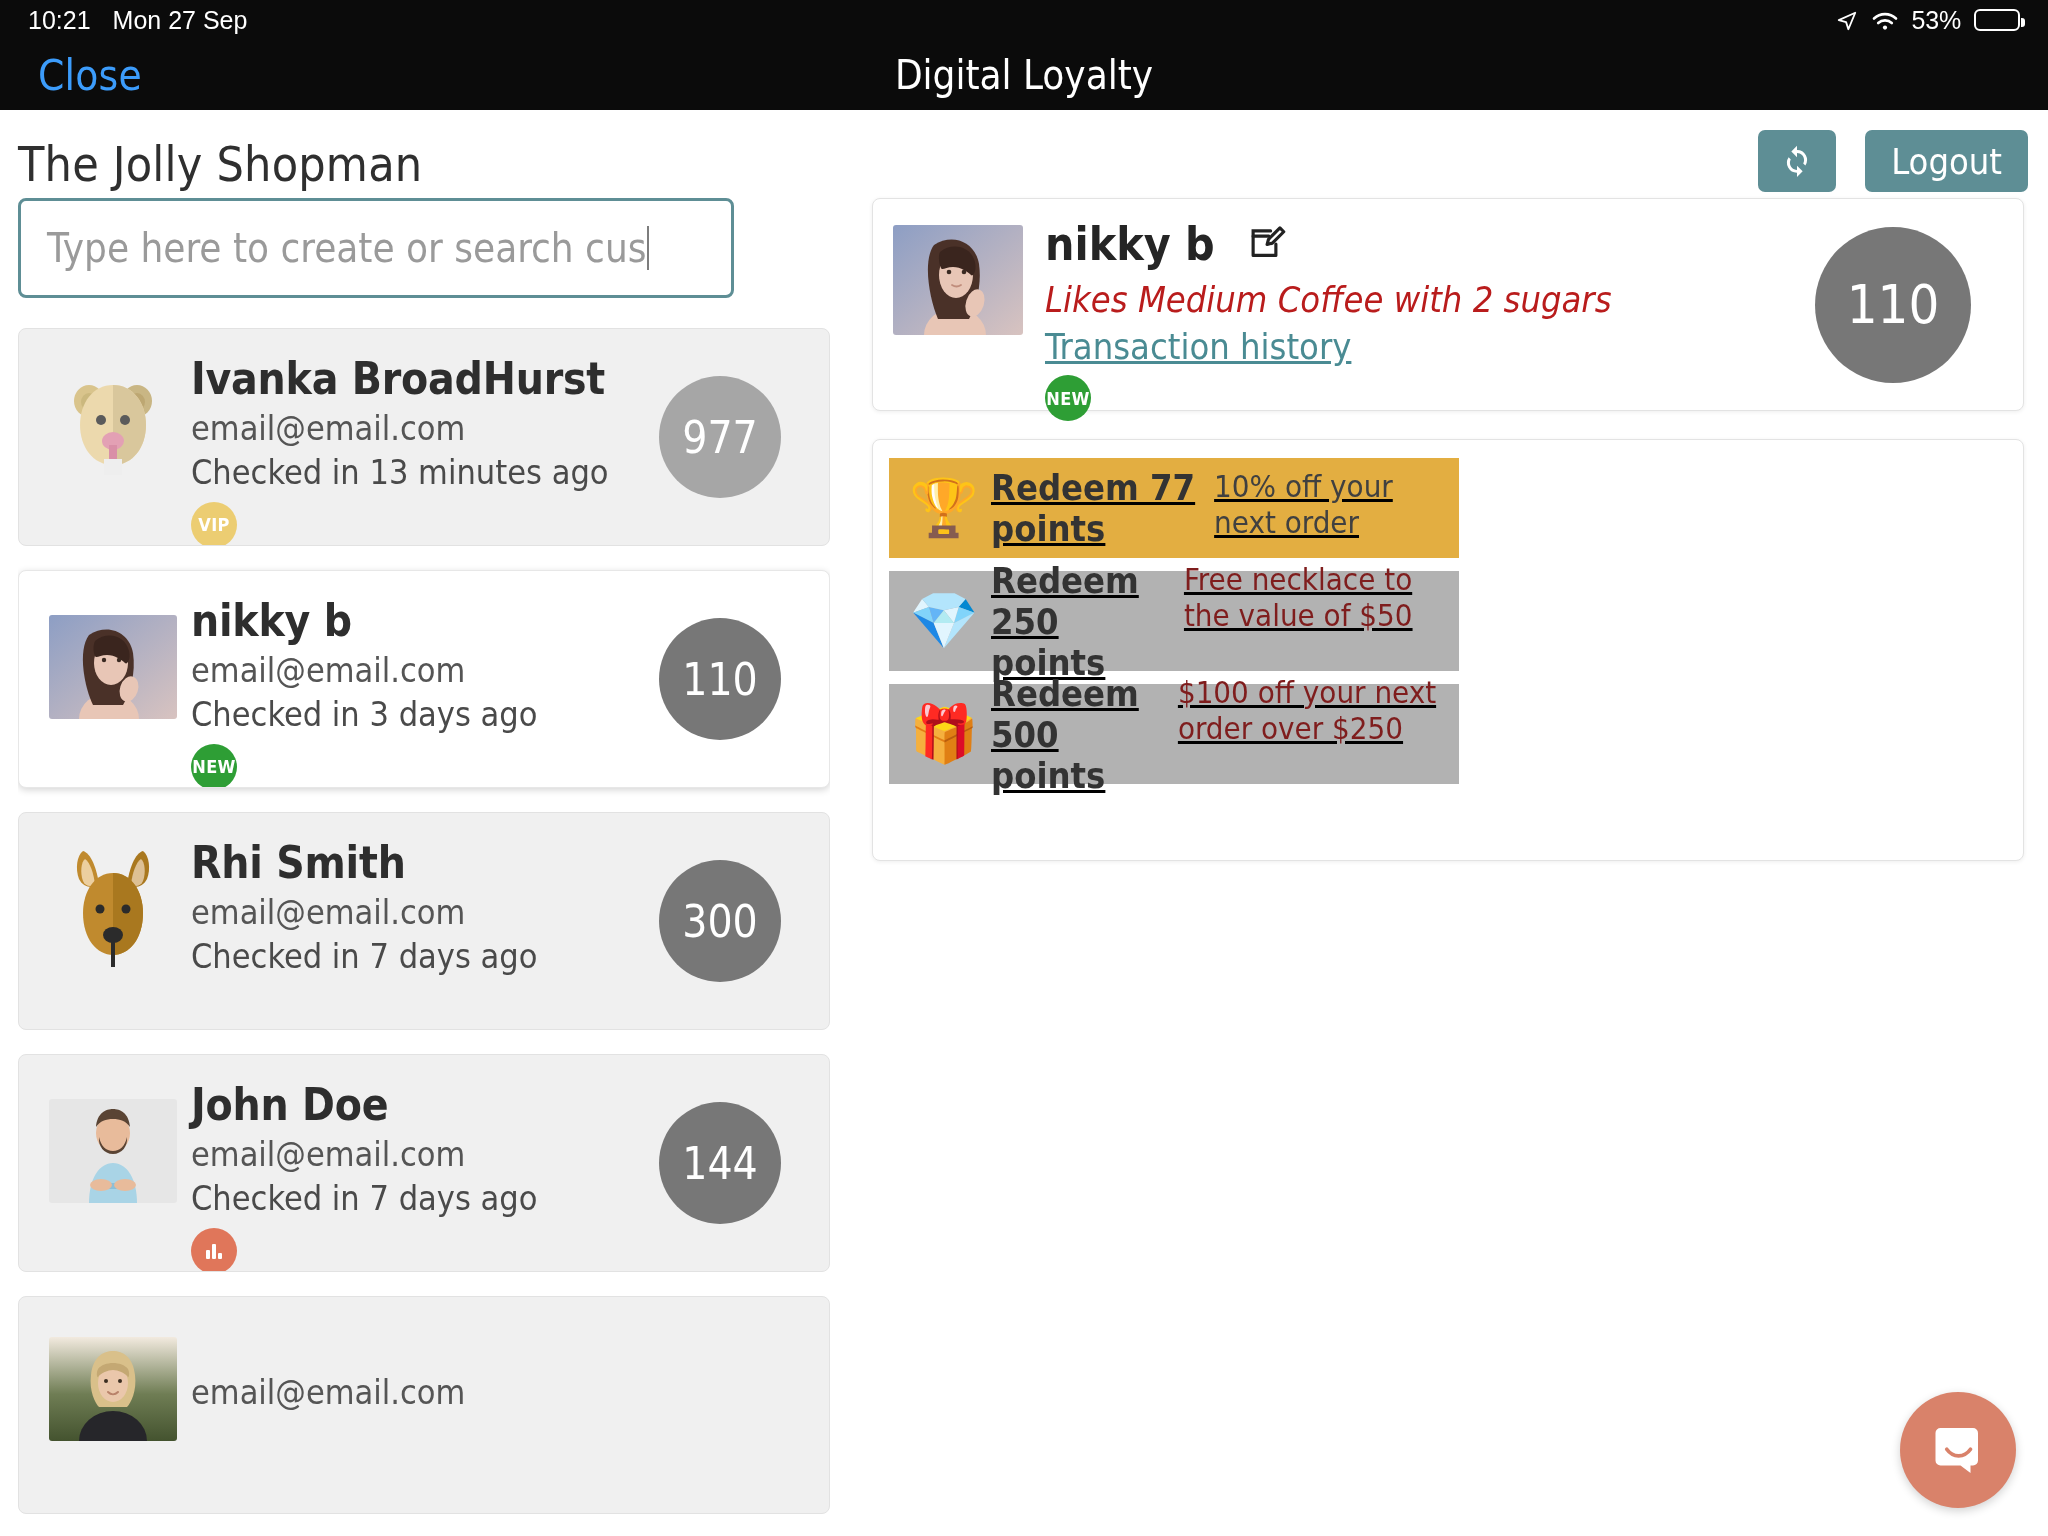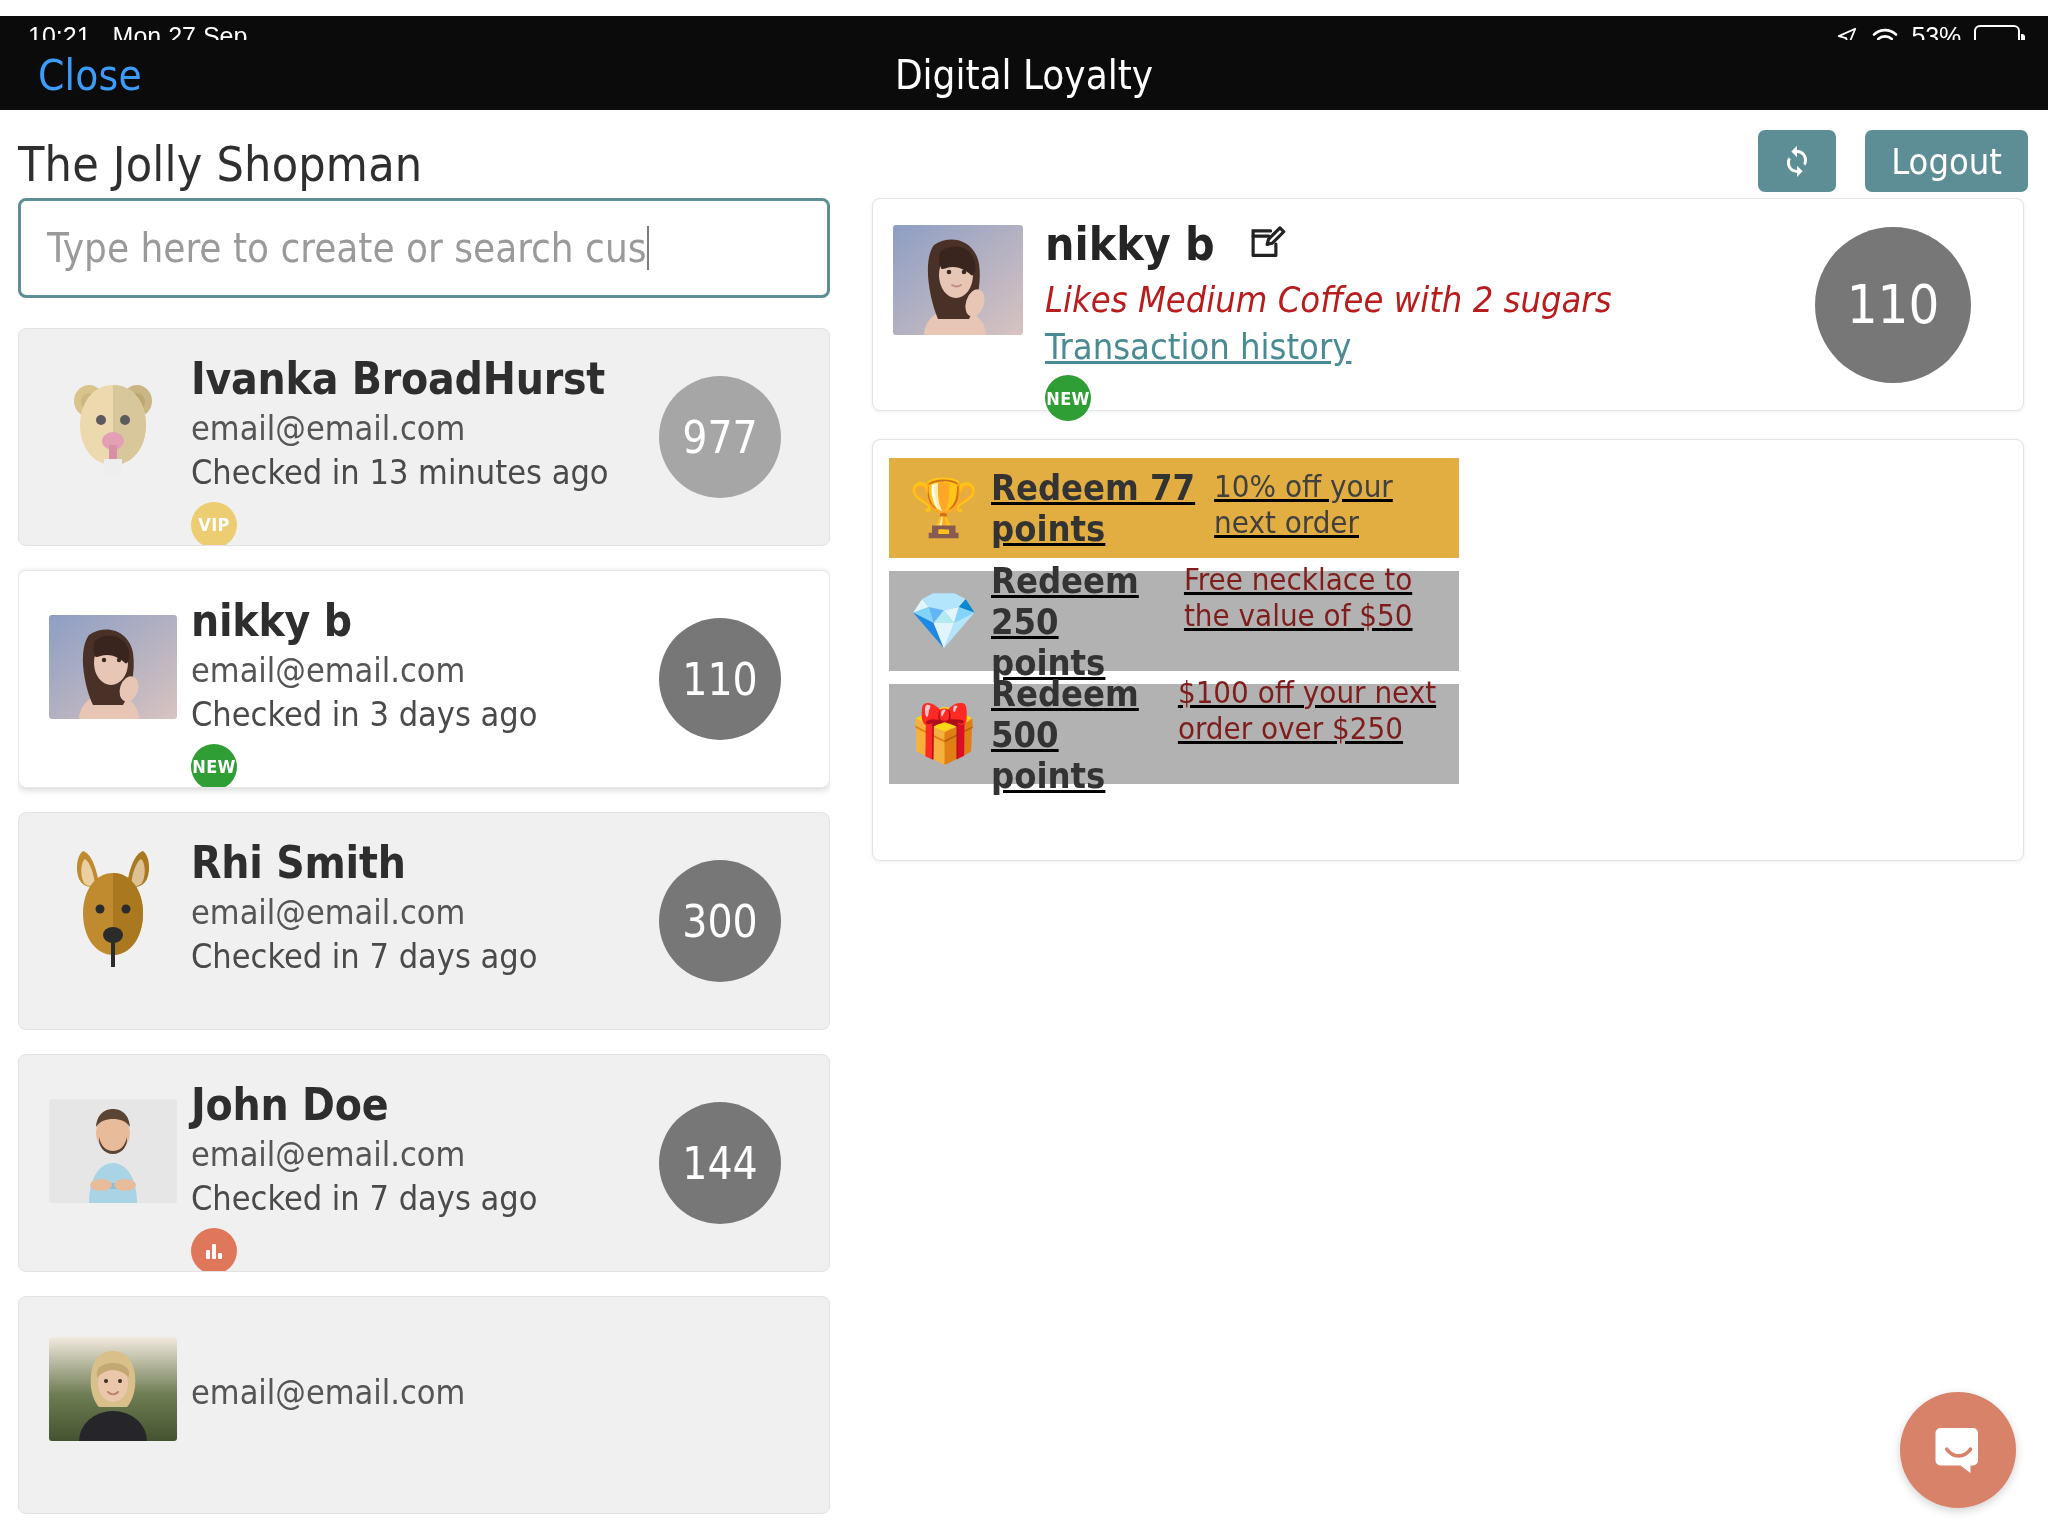--- a/index.html
+++ b/index.html
@@ -5,21 +5,21 @@
   * { box-sizing: border-box; margin: 0; padding: 0; }
   html, body {
     width: 2048px; height: 1536px;
     background: #ffffff;
     font-family: "DejaVu Sans Condensed", "Liberation Sans", sans-serif;
     overflow: hidden;
   }
 
   
   .status-bar {
-    position: absolute; top: 16px; left: 0;
+    position: absolute; top: 0; left: 0;
     width: 2048px; height: 40px;
     background: #0b0b0b; color: #ffffff;
     display: flex; align-items: center;
     padding: 0 28px;
     font-size: 25px;
     font-family: "Liberation Sans", sans-serif;
   }
   .status-left { display: flex; align-items: baseline; gap: 22px; }
   .status-right {
     margin-left: auto; display: flex; align-items: center; gap: 13px;
@@ -85,21 +85,21 @@
     padding: 0 26px; height: 62px; font-size: 36px; font-weight: 400;
   }
 
   
   .left-col {
     position: absolute; left: 18px; top: 88px;
     width: 812px; height: 1338px;
     overflow: hidden;
   }
   .search-box {
-    width: 812px; height: 100px;
+    width: 716px; height: 100px;
     border: 3px solid #5e8e95; border-radius: 8px;
     background: #ffffff;
     display: flex; align-items: center;
     padding: 0 26px;
     overflow: hidden;
   }
   .search-text {
     font-size: 40px; color: #9a9a9a;
     white-space: nowrap;
   }

